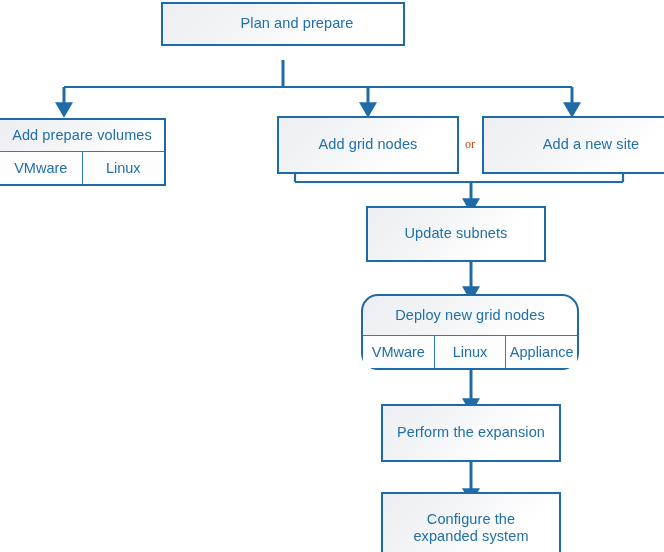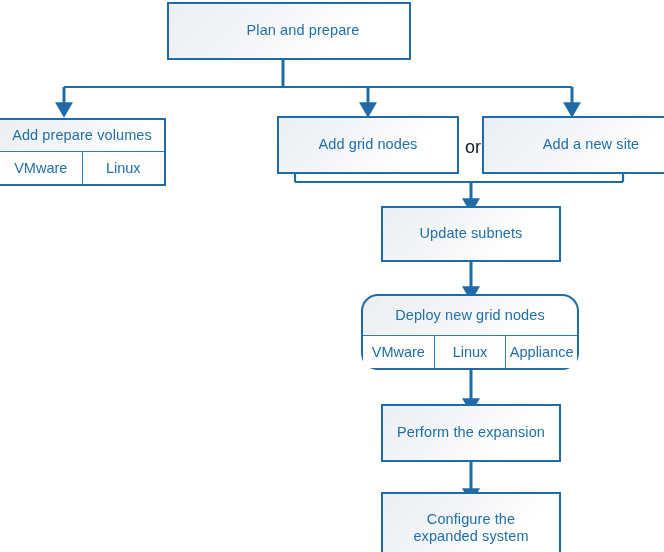--- a/index.html
+++ b/index.html
@@ -61,23 +61,24 @@
     font-size: 14.5px;
     height: 100%;
     background: #fdfdfe;
     box-sizing: border-box;
   }
   .node-subcell + .node-subcell {
     border-left: 1.5px solid #2E7BB5;
   }
   .or-label {
     position: absolute;
-    color: #0f172a;
-    font-size: 18px;
+    color: #c2410c;
+    font-size: 12px;
     line-height: 1;
+    font-family: Liberation Serif, serif;
   }
 </style>
 </head>
 <body>
 
 <div id="canvas">
 
   <svg class="connectors" viewBox="0 0 664 552" xmlns="http://www.w3.org/2000/svg">
     <defs>
       <marker id="arrowhead" markerWidth="8" markerHeight="8" refX="0.6" refY="3" orient="auto" markerUnits="strokeWidth">
@@ -100,21 +101,21 @@
     <path d="M295,182 L623,182" stroke="#1F6BA8" stroke-width="2.2" fill="none"></path>
     <path d="M471,182 L471,200" stroke="#1F6BA8" stroke-width="3" fill="none" marker-end="url(#arrowhead)"></path>
 
     <path d="M471,262 L471,288" stroke="#1F6BA8" stroke-width="3" fill="none" marker-end="url(#arrowhead)"></path>
 
     <path d="M471,370 L471,400" stroke="#1F6BA8" stroke-width="3" fill="none" marker-end="url(#arrowhead)"></path>
 
     <path d="M471,462 L471,490" stroke="#1F6BA8" stroke-width="3" fill="none" marker-end="url(#arrowhead)"></path>
   </svg>
 
-  <div class="node" style="left:167px; top:2px; width:244px; height:58px;padding-left:28px;">
+  <div class="node" style="left:161px; top:2px; width:244px; height:44px;padding-left:28px;">
     <div class="node-title">Plan and prepare</div>
   </div>
 
   <div class="node" style="left:-2px; top:118px; width:168px; height:68px;">
     <div class="node-title">Add prepare volumes</div>
     <div class="node-subrow" style="height:32px;">
       <div class="node-subcell">VMware</div>
       <div class="node-subcell">Linux</div>
     </div>
   </div>
@@ -122,21 +123,21 @@
   <div class="node" style="left:277px; top:116px; width:182px; height:58px;">
     <div class="node-title">Add grid nodes</div>
   </div>
 
   <div class="or-label" style="left:465px; top:138px;">or</div>
 
   <div class="node" style="left:482px; top:116px; width:218px; height:58px;">
     <div class="node-title">Add a new site</div>
   </div>
 
-  <div class="node" style="left:381px; top:206px; width:180px; height:56px;">
+  <div class="node" style="left:366px; top:206px; width:180px; height:56px;">
     <div class="node-title">Update subnets</div>
   </div>
 
   <div class="node" style="left:361px; top:294px; width:218px; height:76px;border-radius:17px;">
     <div class="node-title">Deploy new grid nodes</div>
     <div class="node-subrow" style="height:32px;">
       <div class="node-subcell">VMware</div>
       <div class="node-subcell">Linux</div>
       <div class="node-subcell">Appliance</div>
     </div>

